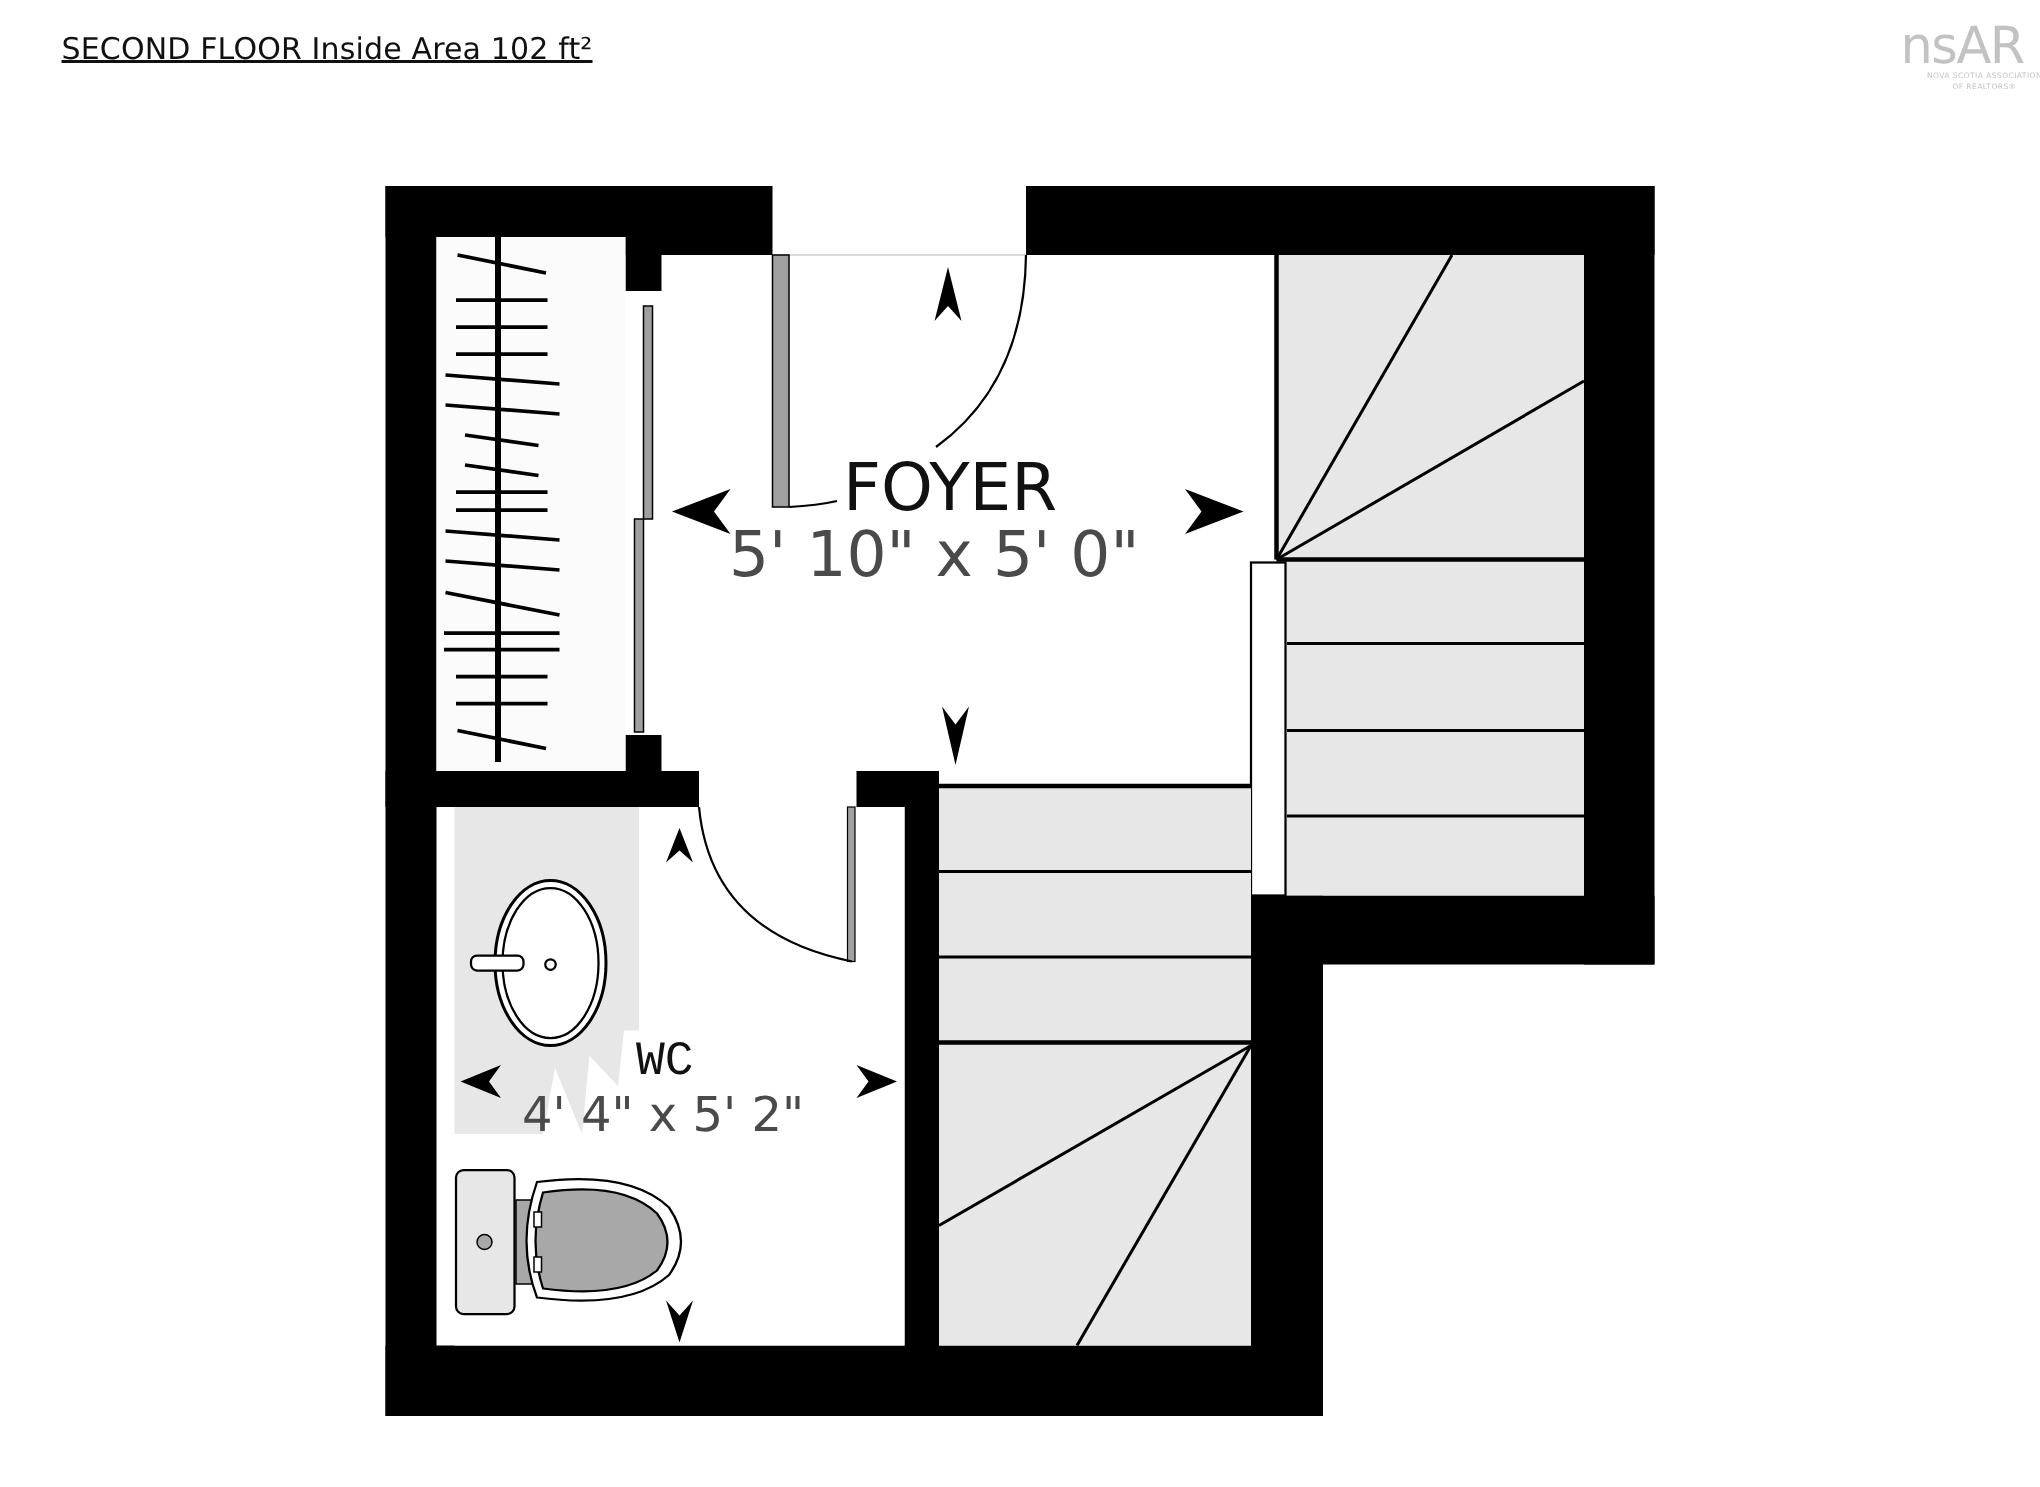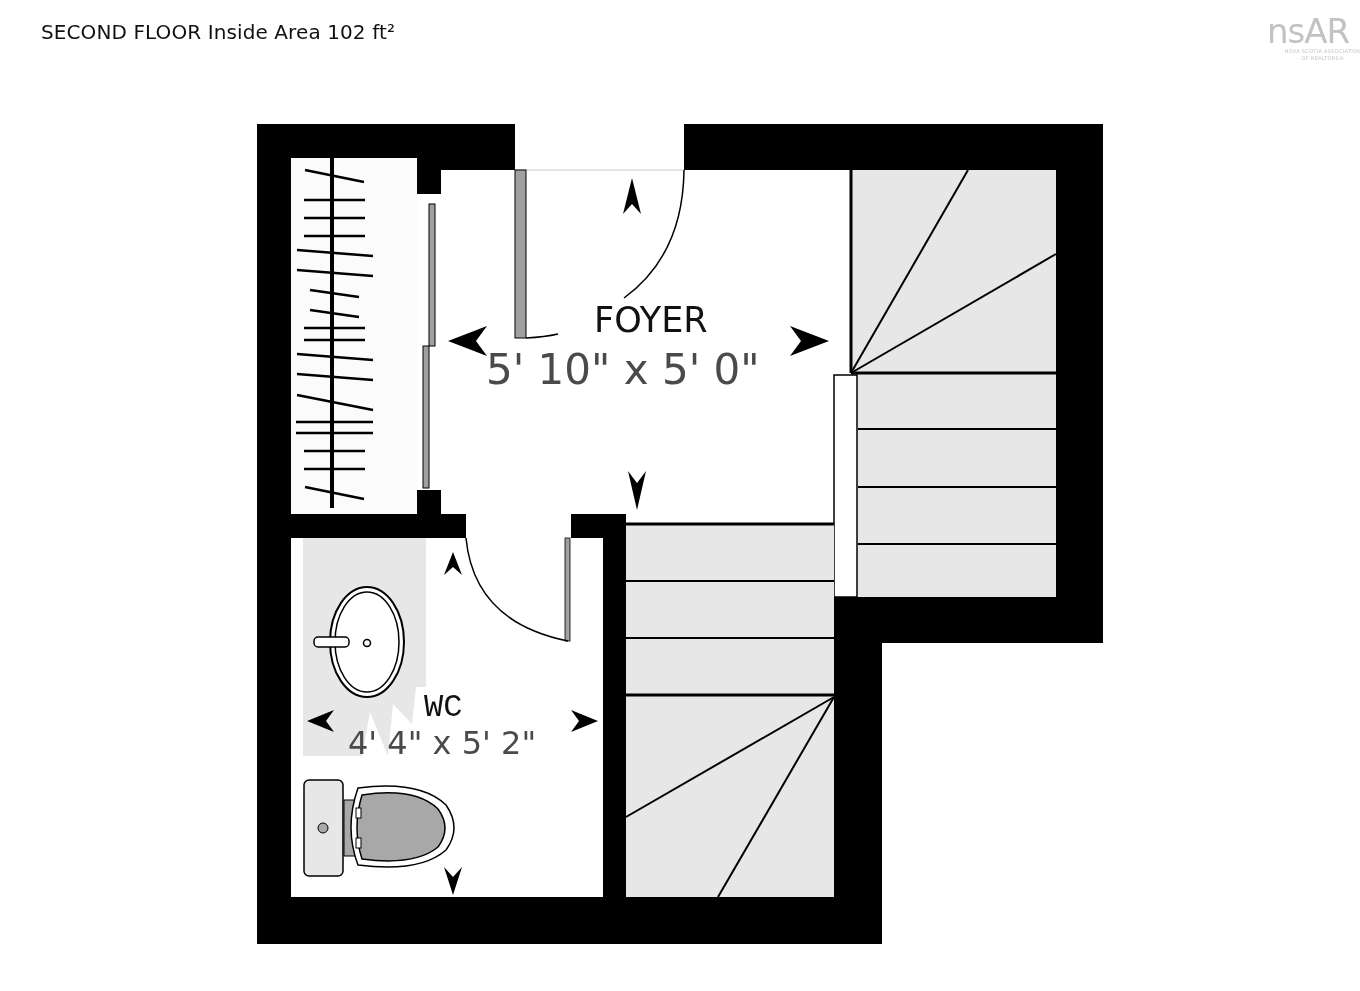--- a/index.html
+++ b/index.html
@@ -1,17 +1,17 @@
 <!DOCTYPE html>
 <html><head>
 <meta charset="utf-8">
 <style>
   html, body { margin:0; padding:0; background:#ffffff; }
   body { width:1360px; height:991px; position:relative; overflow:hidden; font-family:"DejaVu Sans", sans-serif; }
-  .title { position:absolute; left:41px; top:20px; font-size:20px; color:#111; letter-spacing:0.1px; }
+  .title { position:absolute; left:41px; top:20px; font-size:20px; color:#111; letter-spacing:0.1px;text-decoration:underline; }
   .logo { position:absolute; left:1267px; top:14px; width:112px; height:60px; color:#c2c2c2; }
   .logo .mark { font-family:"DejaVu Sans", sans-serif; font-size:34px; line-height:34px; letter-spacing:-1px; font-weight:normal; }
   .logo .sub { font-size:5px; text-align:center; line-height:7px; letter-spacing:0.3px; }
   svg.plan { position:absolute; left:0; top:0; }
   .room-label { position:absolute; font-family:"DejaVu Sans", sans-serif; color:#111; }
   .room-dim { position:absolute; font-family:"DejaVu Sans", sans-serif; color:#4a4a4a; }
 </style>
 </head>
 <body>
 
@@ -140,17 +140,17 @@
     <path d="M829 341 L790 326 L801 341 L790 356 Z"></path>
     <path d="M637 510 L628 471 L637 483 L646 471 Z"></path>
 
     <path d="M453 552 L444 575 L453 567 L462 575 Z"></path>
     <path d="M307 721 L334 710 L326 721 L334 732 Z"></path>
     <path d="M598 721 L571 710 L579 721 L571 732 Z"></path>
     <path d="M453 895 L444 867 L453 877 L462 867 Z"></path>
   </g>
 </svg>
 
-<div class="room-label" style="left:594px; top:300px; font-size:35px;">FOYER</div>
+<div class="room-label" style="left:562px; top:300px; font-size:44px;">FOYER</div>
 <div class="room-dim" style="left:486px; top:345px; font-size:42px;">5' 10" x 5' 0"</div>
 
 <div class="room-label" style="left:424px; top:689px; font-size:32px;font-family:Liberation Mono, monospace;">WC</div>
 <div class="room-dim" style="left:348px; top:724px; font-size:32px;">4' 4" x 5' 2"</div>
 
 </body></html>

